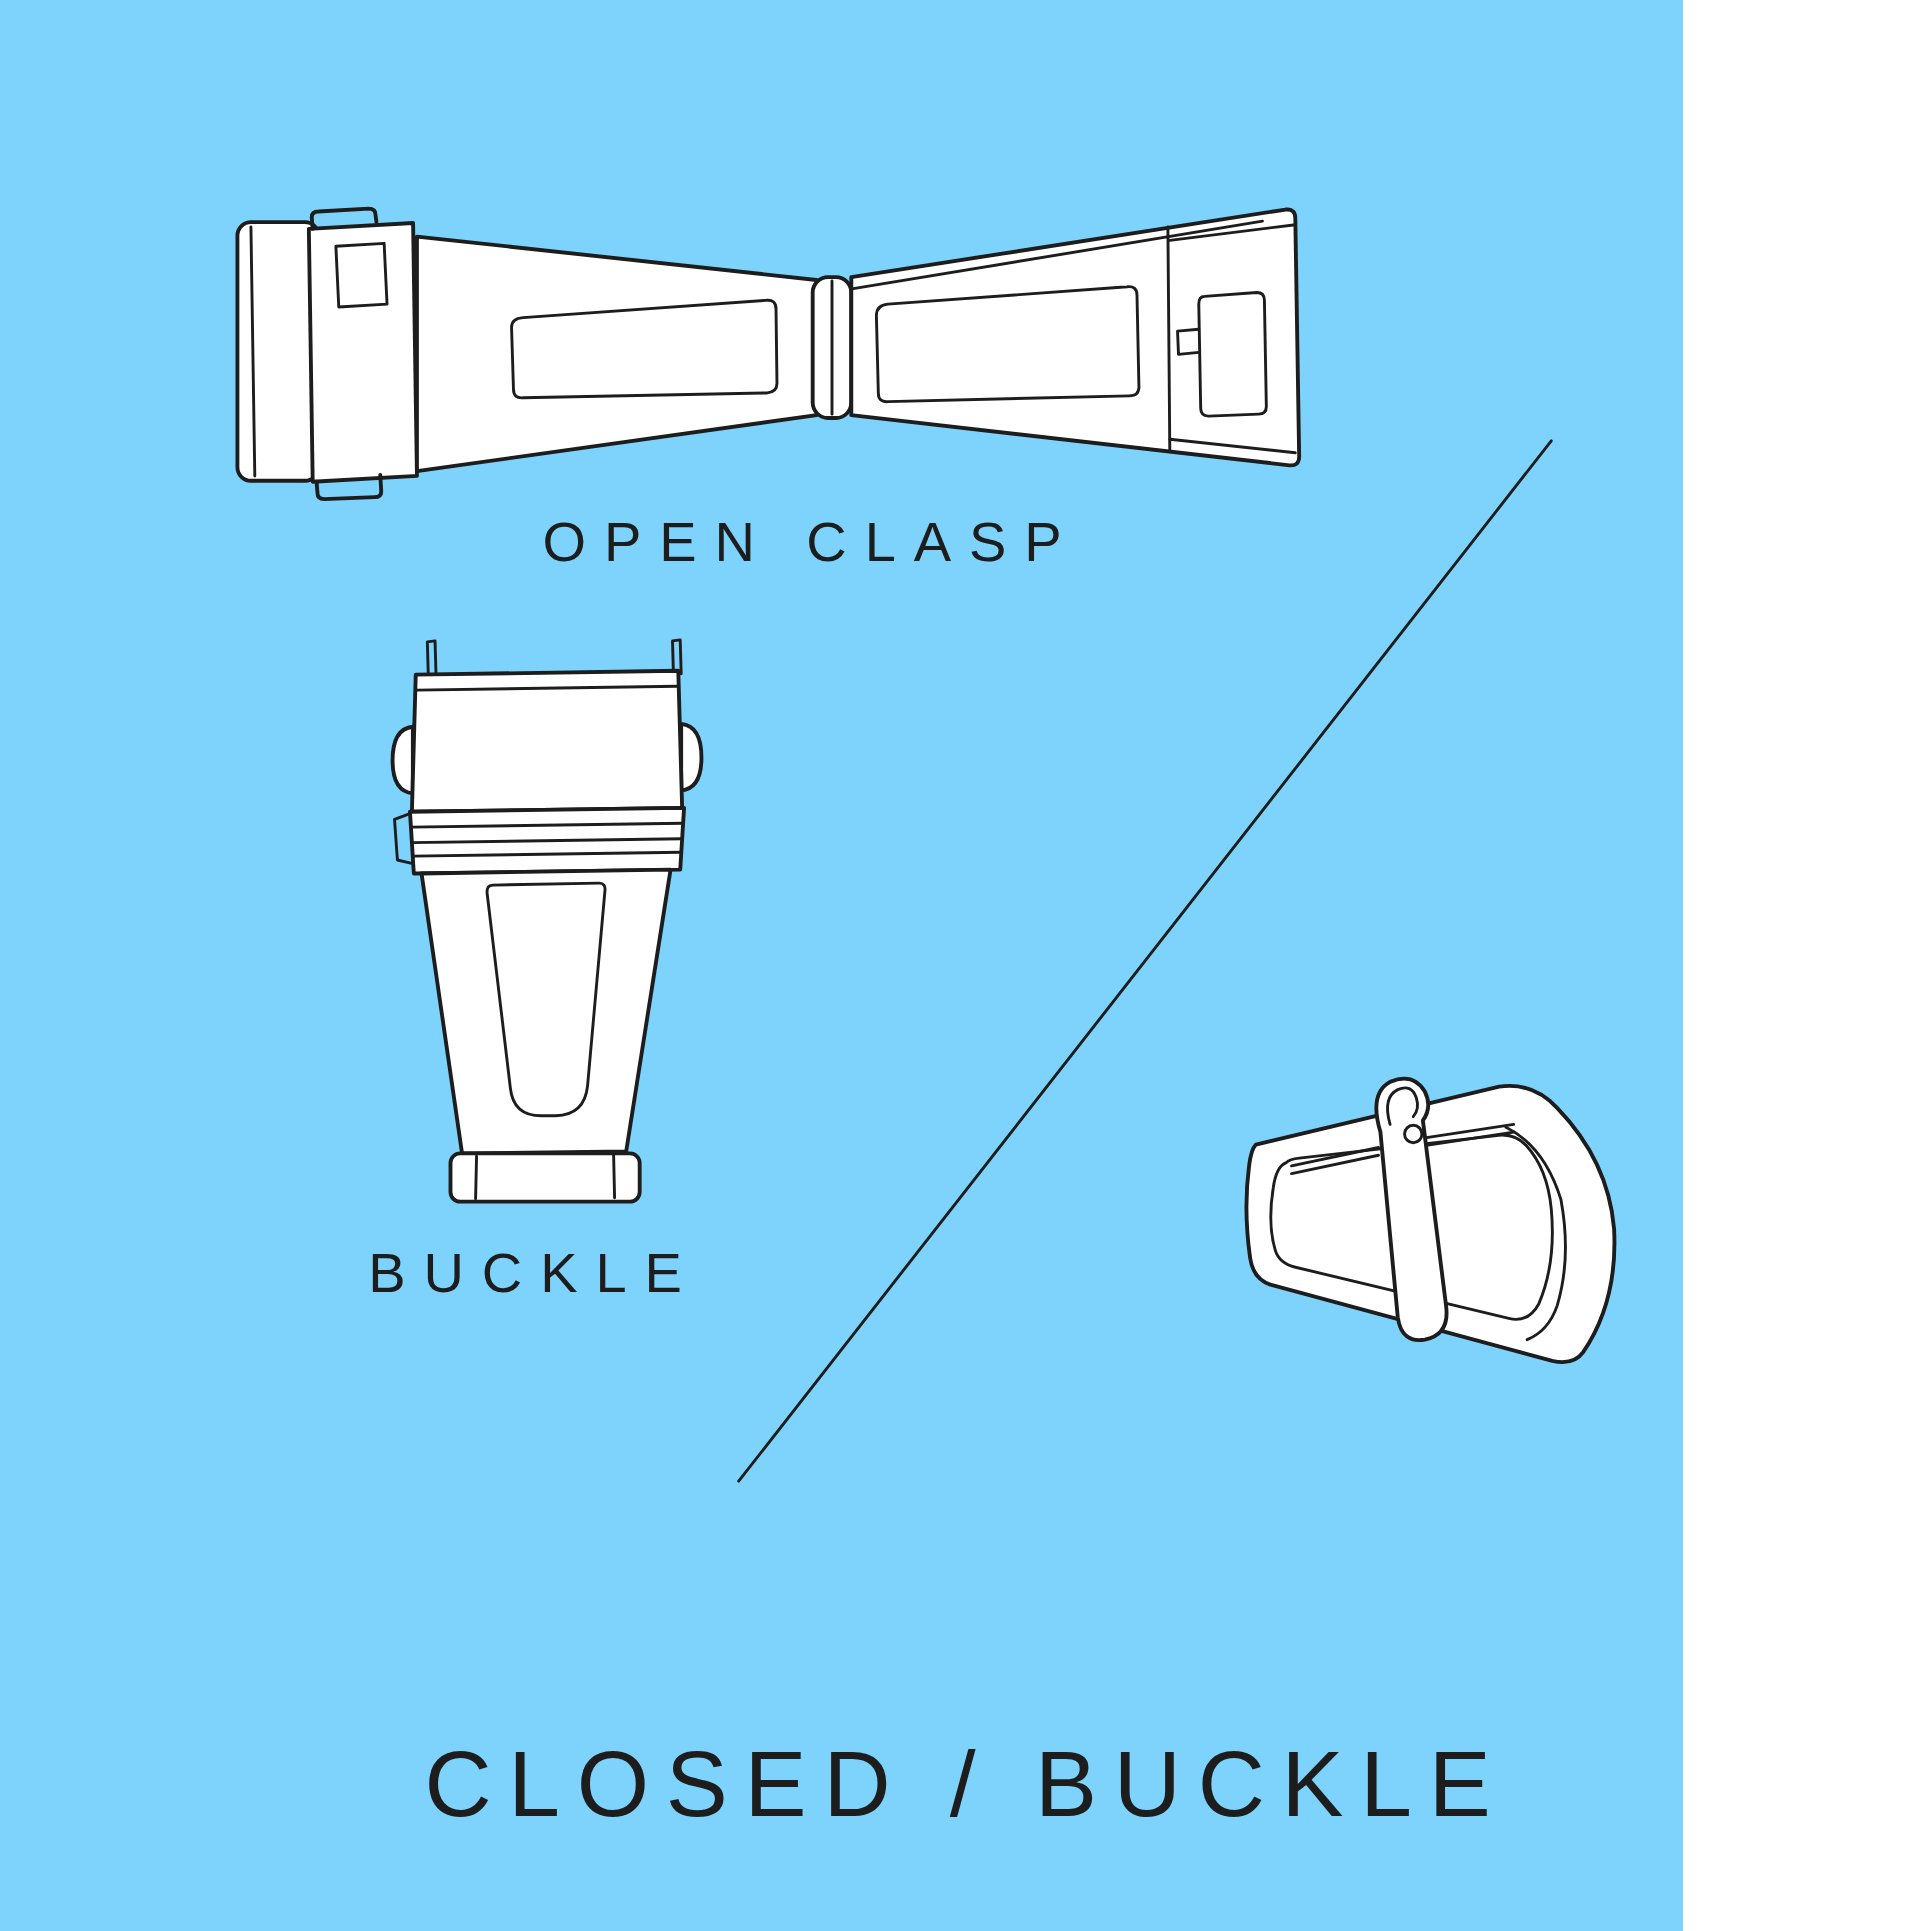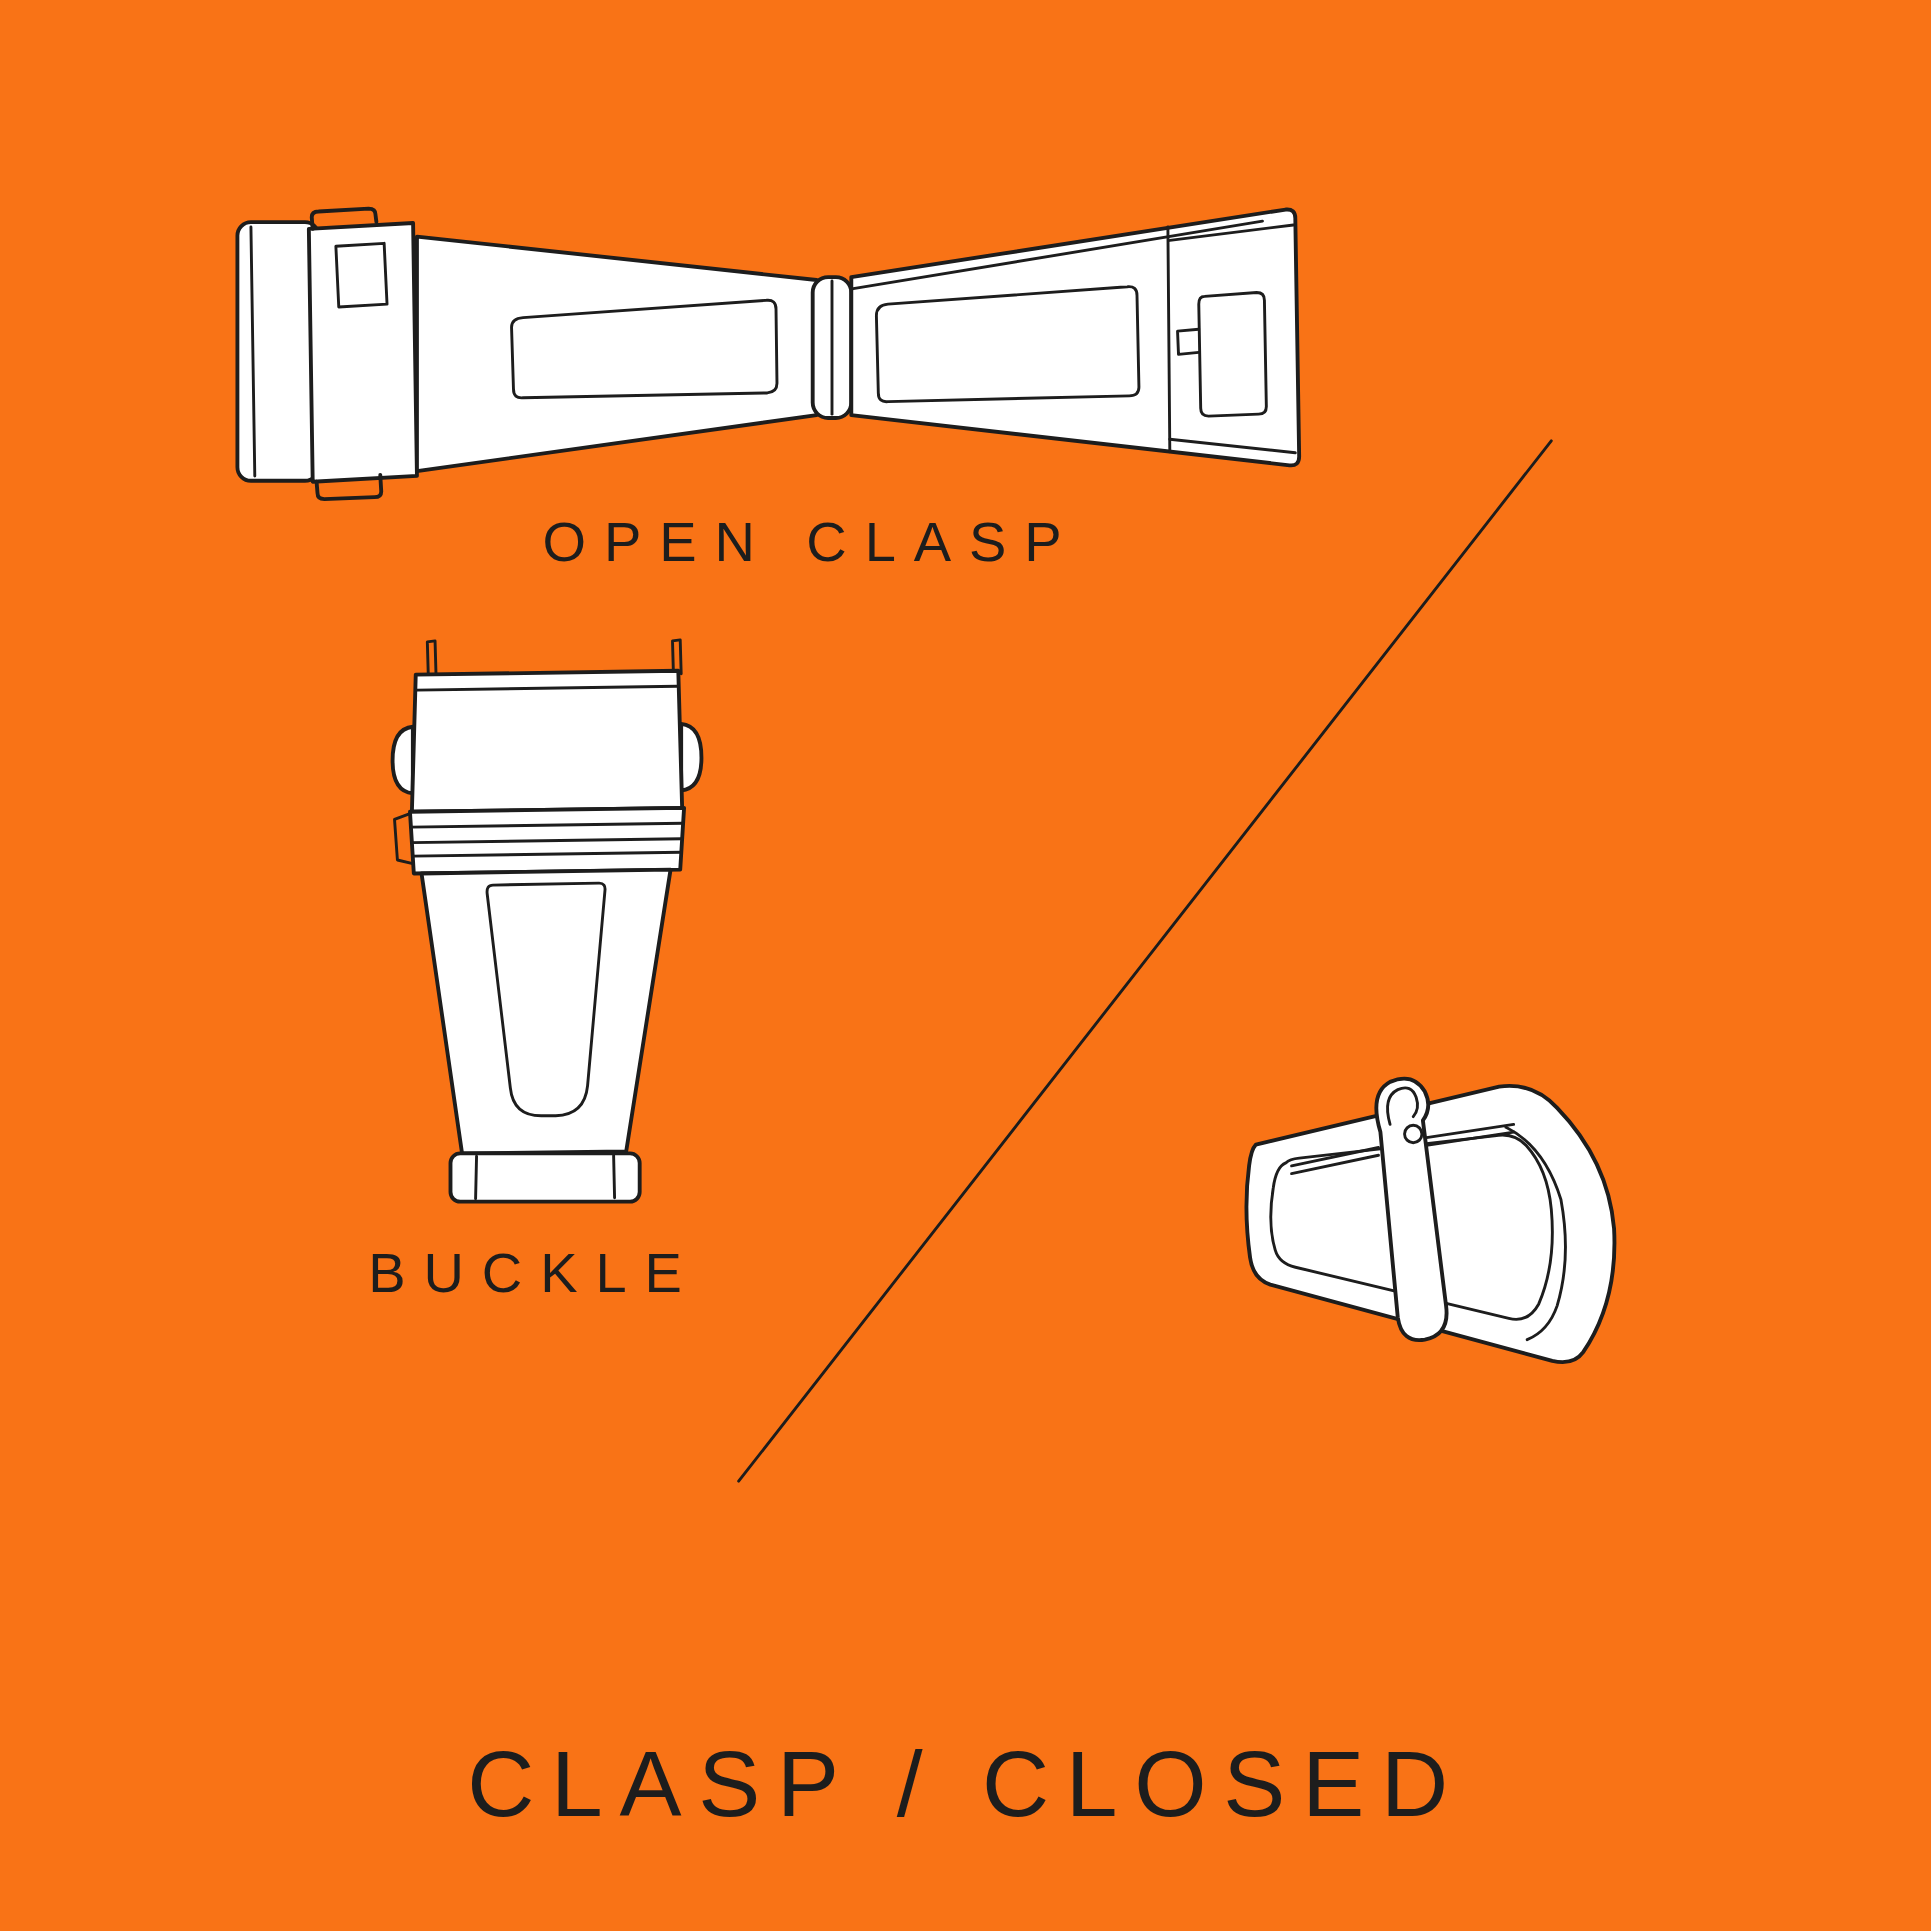--- a/index.html
+++ b/index.html
@@ -2,23 +2,23 @@
 <html><head>
 <meta charset="utf-8">
 <style>
   html, body {
     margin: 0;
     padding: 0;
     background: #ffffff;
   }
   .page {
     position: relative;
-    width: 1931px;
+    width: 1683px;
     height: 1931px;
-    background: #f97316;
+    background: #7dd3fc;
     font-family: "Liberation Sans", sans-serif;
     color: #1d1d1d;
     overflow: hidden;
   }
   .art {
     position: absolute;
     display: block;
   }
   .art * {
     vector-effect: none;
@@ -148,16 +148,16 @@
       <path class="stroke-thin" d="M 70 95 L 160 76 M 70 103 L 160 84"></path>
       <path class="stroke-thin" d="M 208 66 L 300 52 M 208 74 L 300 60"></path>
     </g>
     <g>
       <path class="filled" d="M 162 60 Q 150 20 172 8 Q 196 -2 208 18 Q 216 34 206 48 L 230 240 Q 234 270 208 275 Q 184 279 180 252 L 162 60 Z"></path>
       <path class="stroke-thin" d="M 172 52 Q 164 24 180 16 Q 194 10 199 24 Q 203 36 196 44"></path>
       <circle class="filled" cx="196" cy="62" r="9" style="stroke-width:3"></circle>
     </g>
   </svg>
 
-  <div class="title" style="left:966px; top:1731px;">CLASP / CLOSED</div>
+  <div class="title" style="left:966px; top:1731px;">CLOSED / BUCKLE</div>
 
 </div>
 
 
 </body></html>

